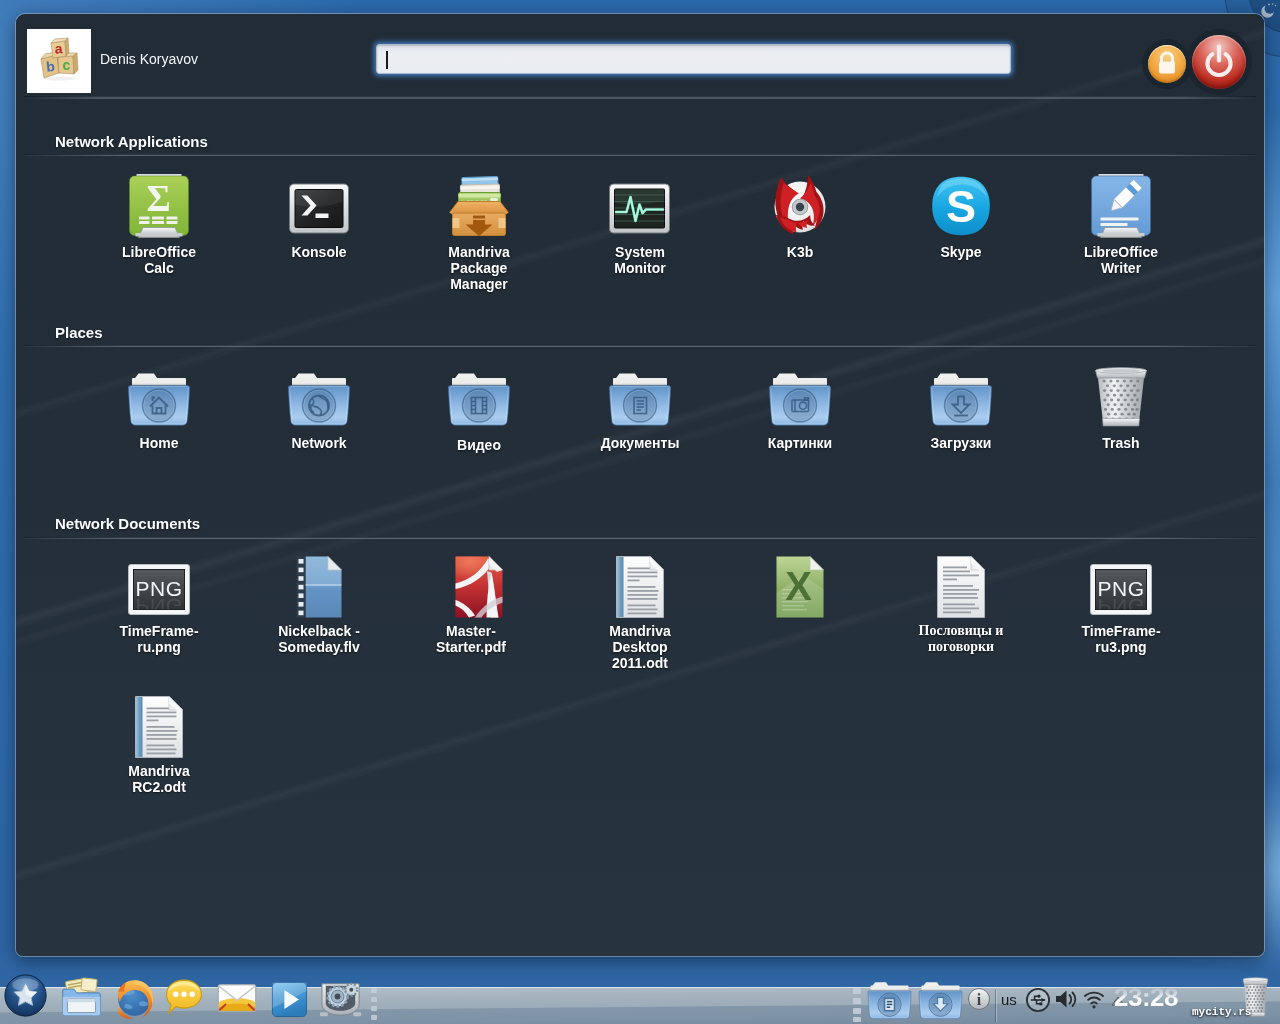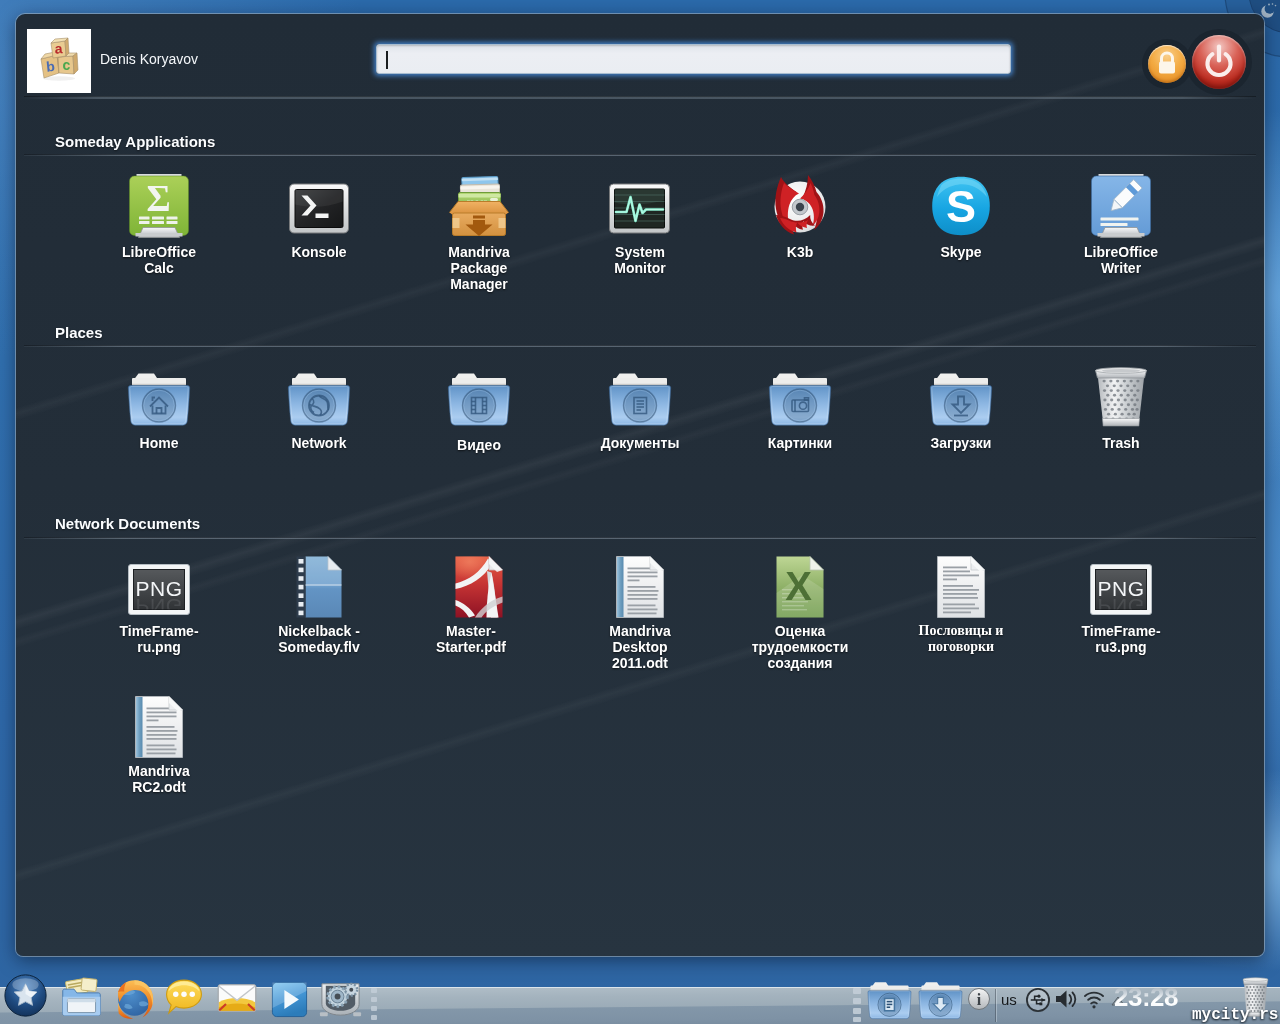--- a/index.html
+++ b/index.html
@@ -57,21 +57,21 @@
   box-shadow:0 1px 2px rgba(0,0,0,0.6);}
 .tablabel{position:absolute;top:5px;font-size:14px;color:#e8edf2;width:200px;text-align:center;}
 .tablabel.dark{color:#1d2226;}
 .taskbar{position:absolute;left:0;top:987px;width:1280px;height:37px;
   background:linear-gradient(179.5deg,#b5c2cb 0%,#a4b3be 30%,#9cacb8 52%,#8397a9 54%,#7e92a5 80%,#75899c 100%);
   box-shadow:inset 0 1px 0 rgba(228,236,242,0.85);}
 .tbicon{position:absolute;}
 .clock{position:absolute;left:1114px;top:982px;font-size:26px;font-weight:bold;letter-spacing:-0.5px;
   background:linear-gradient(180deg,#97a1aa 0%,#c9d2da 35%,#ffffff 58%,#f2f6f9 100%);
   -webkit-background-clip:text;background-clip:text;color:transparent;}
-.wmark{position:absolute;left:1192px;top:1006px;font-family:"Liberation Mono",monospace;font-size:16px;font-weight:bold;color:#ffffff;text-shadow:-1px 1px 2px rgba(35,45,55,0.95),1px 1px 2px rgba(35,45,55,0.7);}
+.wmark{position:absolute;left:1192px;top:1006px;font-family:"Liberation Mono",monospace;font-size:11px;font-weight:bold;color:#ffffff;text-shadow:-1px 1px 2px rgba(35,45,55,0.95),1px 1px 2px rgba(35,45,55,0.7);}
 .corner{position:absolute;right:0;top:0;width:62px;height:60px;pointer-events:none;}
 </style>
 </head>
 <body>
 <svg width="0" height="0" style="position:absolute">
 <defs>
 <linearGradient id="gGreen" x1="0" y1="0" x2="0" y2="1">
         <stop offset="0" stop-color="#abd058"></stop>
         <stop offset="1" stop-color="#7fb437"></stop>
       </linearGradient>
@@ -245,21 +245,21 @@
   <div class="lockbtn" id="lockbtn"><svg width="38" height="38" viewBox="0 0 38 38">
     <path d="M13.5,17 v-3.5 a5.5,5.5 0 0 1 11,0 V17" fill="none" stroke="#fdf6ea" stroke-width="3"></path>
     <rect x="11" y="16.5" width="16" height="12" rx="2" fill="#fdf6ea"></rect>
   </svg></div>
   <div class="powerbtn" id="powerbtn"><svg width="54" height="54" viewBox="0 0 54 54">
     <path d="M33.6,19.1 A11.5,11.5 0 1 1 20.4,19.1" fill="none" stroke="#fbeeec" stroke-width="4.2" stroke-linecap="round"></path>
     <line x1="27" y1="11.5" x2="27" y2="25.5" stroke="#fbeeec" stroke-width="4.2" stroke-linecap="round"></line>
   </svg></div>
   <div class="sep0"></div>
 
-  <div class="shead" style="left:39px;top:119px;">Someday Applications</div>
+  <div class="shead" style="left:39px;top:119px;">Network Applications</div>
   <div class="ssep" style="top:140px;"></div>
   <div class="shead" style="left:39px;top:310px;">Places</div>
   <div class="ssep" style="top:331px;"></div>
   <div class="shead" style="left:39px;top:501px;">Network Documents</div>
   <div class="ssep" style="top:523px;"></div>
 
   <div class="cell" style="left:68px;top:160px;">
       <svg width="64" height="64" viewBox="0 0 64 64">
     <rect x="9.5" y="0" width="45" height="3.5" fill="#d8dbdd"></rect>
     <rect x="2.5" y="2" width="59" height="59.5" rx="5" fill="url(#gGreen)" stroke="#5d8c22" stroke-opacity="0.5"></rect>
@@ -609,21 +609,20 @@
     <g clip-path="url(#pngclip)">
           <text x="32" y="40.5" font-size="21" fill="#f4f6f8" text-anchor="middle" letter-spacing="0.5" font-family="Liberation Sans,sans-serif">PNG</text>
     <text x="32" y="44" font-size="21" fill="#f4f6f8" text-anchor="middle" letter-spacing="0.5" opacity="0.10" transform="scale(1,-1) translate(0,-88)" font-family="Liberation Sans,sans-serif">PNG</text>
         </g>
   </svg>
     </div>
   <div class="clabel" style="left:68px;top:609px;">TimeFrame-<br>ru.png</div>
   <div class="clabel" style="left:228px;top:609px;">Nickelback -<br>Someday.flv</div>
   <div class="clabel" style="left:380px;top:609px;">Master-<br>Starter.pdf</div>
   <div class="clabel" style="left:549px;top:609px;">Mandriva<br>Desktop<br>2011.odt</div>
-  <div class="clabel" style="left:709px;top:609px;">Оценка<br>трудоемкости<br>создания</div>
   <div class="clabel" style="left:870px;top:609px;font-family:Liberation Serif, serif;">Пословицы и<br>поговорки</div>
   <div class="clabel" style="left:1030px;top:609px;">TimeFrame-<br>ru3.png</div>
 
   <div class="cell" style="left:68px;top:681px;">
       <svg width="64" height="64" viewBox="0 0 64 64">
     <path d="M8.5,1.5 L42,1.5 L55.5,15 L55.5,62.5 L8.5,62.5 Z" fill="url(#gPage)" stroke="#b9bec3" stroke-width="0.8"></path>
     <rect x="9" y="2" width="6.5" height="60" fill="url(#gStripB)"></rect>
     <g fill="#9aa0a6">
       <rect x="19.5" y="12.5" width="26" height="1.8"></rect>
           <rect x="19.5" y="16.5" width="30" height="1.8"></rect>

